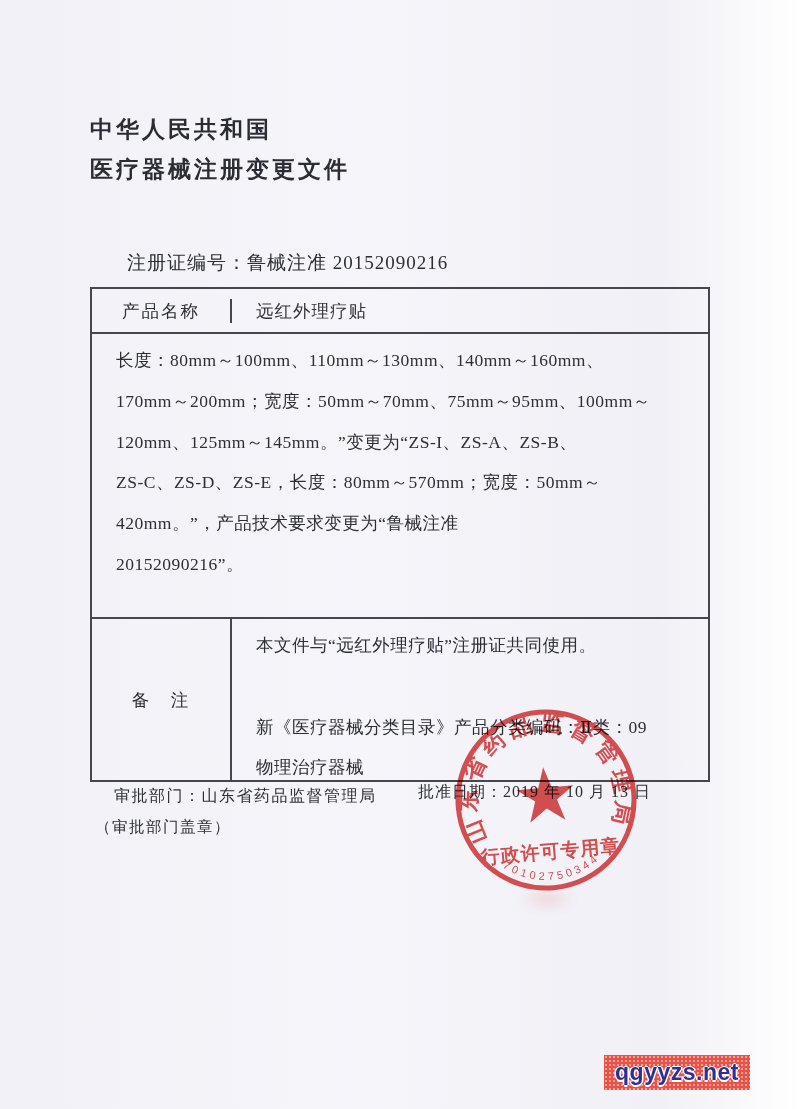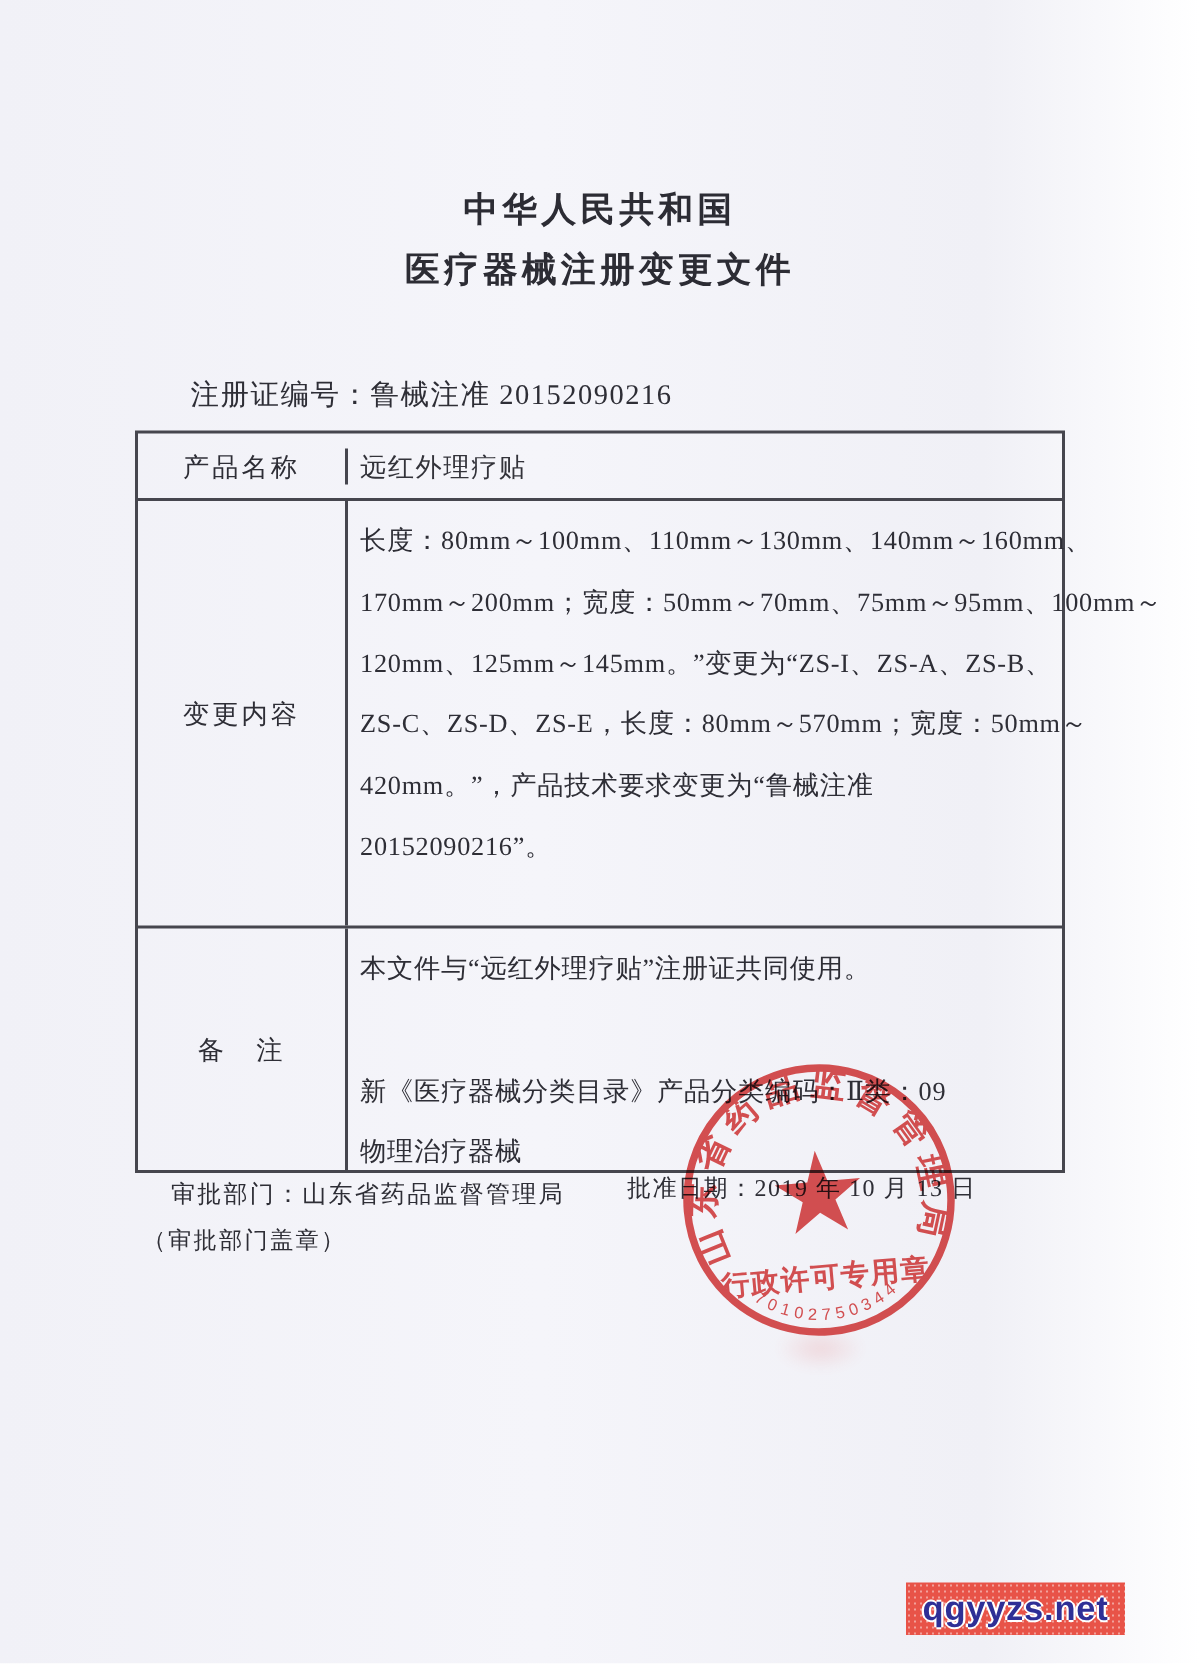--- a/index.html
+++ b/index.html
@@ -4,36 +4,36 @@
 <style>
   html,body{margin:0;padding:0;}
   .page{
     position:relative;
     width:800px;height:1109px;
     background:linear-gradient(90deg,#f1f1f7 0%,#f5f5fa 45%,#f0f0f6 82%,#fbfbfd 95%,#ffffff 100%);
     font-family:"Liberation Serif","DejaVu Serif",serif;
     color:#33333a;
     overflow:hidden;
   }
-  .title-block{position:absolute;left:90px;top:120px;width:620px;text-align:center;}
+  .title-block{position:absolute;left:90px;top:110px;width:620px;text-align:left;}
   .title-line{font-size:23px;font-weight:600;letter-spacing:3px;line-height:40px;color:#2c2c34;}
   .reg-line{position:absolute;left:127px;top:250px;font-size:19px;letter-spacing:1px;color:#2e2e36;}
 
   .doc-table{
     position:absolute;left:90px;top:287px;width:620px;
     border:2px solid #46464e;box-sizing:border-box;background:transparent;
   }
   .trow{display:flex;border-bottom:2px solid #46464e;box-sizing:border-box;}
   .trow:last-child{border-bottom:none;}
   .hcell{
     width:140px;flex:0 0 140px;border-right:2px solid #46464e;box-sizing:border-box;
     display:flex;align-items:center;justify-content:center;
     font-size:17.5px;letter-spacing:2px;color:#2e2e36;
   }
-  .ccell{flex:1;padding:0 8px 0 8px;box-sizing:border-box;}
+  .ccell{flex:1;padding:0 8px 0 24px;box-sizing:border-box;}
   .ccell.pad-top{padding-top:6px;}
   .tline{height:40.7px;display:flex;align-items:center;font-size:17.5px;letter-spacing:0.5px;color:#2e2e36;white-space:nowrap;}
   .row-product{height:45px;align-items:center;}
   .row-product .ccell{display:flex;align-items:center;}
   .row-change{height:285px;}
   .row-remark{height:161px;}
 
   .footer-dept{position:absolute;left:114px;top:786px;font-size:16px;letter-spacing:1.5px;color:#2e2e36;}
   .footer-date{position:absolute;left:418px;top:782px;font-size:16px;letter-spacing:1px;color:#2e2e36;}
   .footer-sealnote{position:absolute;left:95px;top:817px;font-size:15.5px;letter-spacing:1.5px;color:#2e2e36;}
@@ -77,21 +77,20 @@
   </div>
 
   <div class="reg-line">注册证编号：鲁械注准 20152090216</div>
 
   <div class="doc-table">
     <div class="trow row-product">
       <div class="hcell">产品名称</div>
       <div class="ccell" style="font-size:17.5px;letter-spacing:1px;">远红外理疗贴</div>
     </div>
     <div class="trow row-change">
-      <div class="hcell">变更内容</div>
       <div class="ccell pad-top">
         <div class="tline">长度：80mm～100mm、110mm～130mm、140mm～160mm、</div>
         <div class="tline">170mm～200mm；宽度：50mm～70mm、75mm～95mm、100mm～</div>
         <div class="tline">120mm、125mm～145mm。”变更为“ZS-I、ZS-A、ZS-B、</div>
         <div class="tline">ZS-C、ZS-D、ZS-E，长度：80mm～570mm；宽度：50mm～</div>
         <div class="tline">420mm。”，产品技术要求变更为“鲁械注准</div>
         <div class="tline">20152090216”。</div>
       </div>
     </div>
     <div class="trow row-remark">

